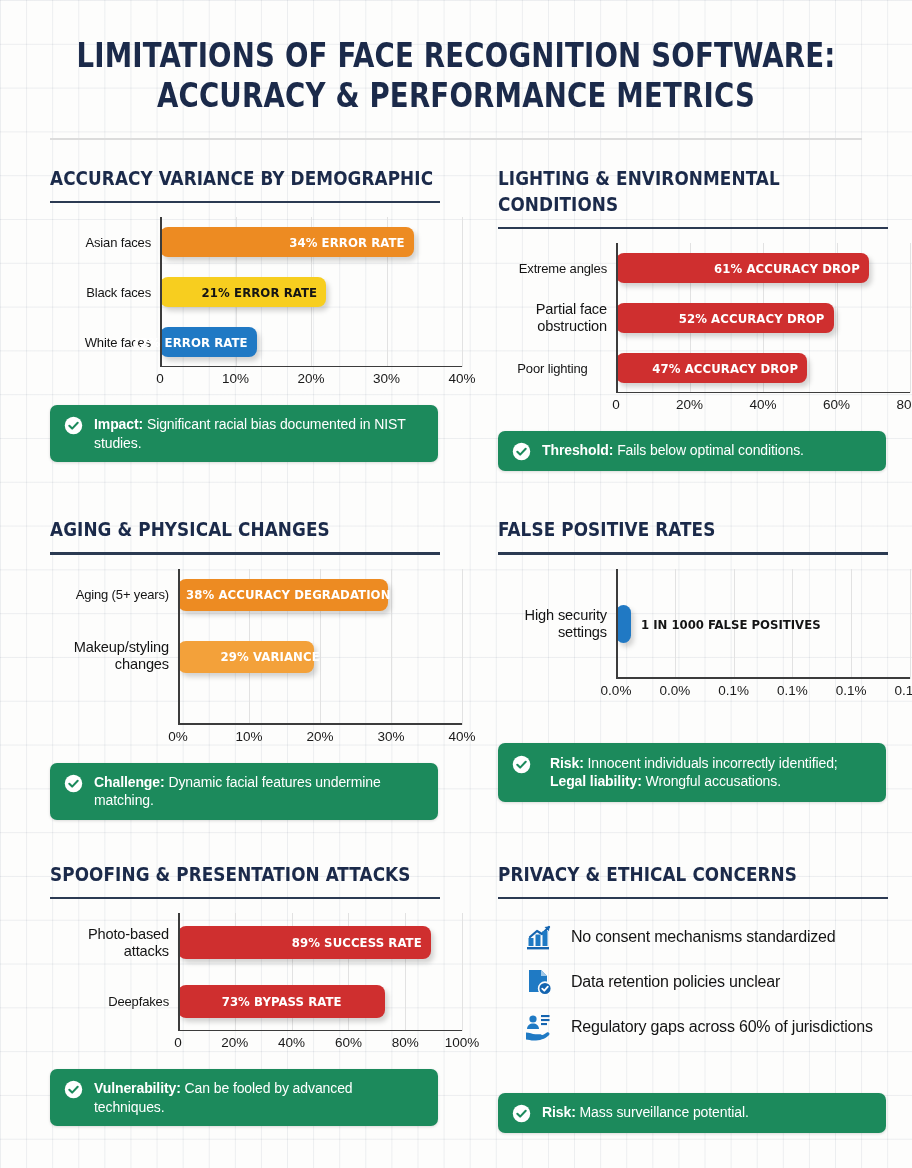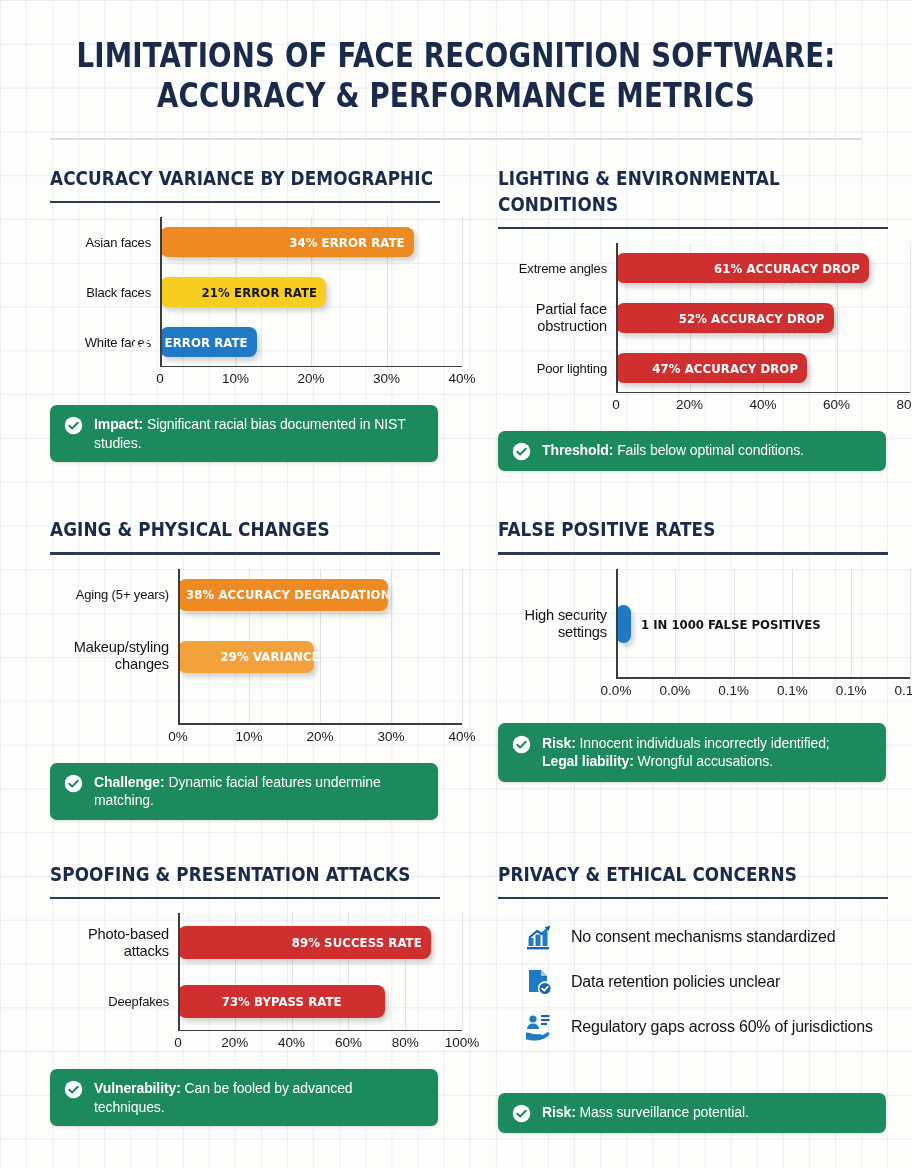--- a/index.html
+++ b/index.html
@@ -322,21 +322,21 @@
           </div>
           <div class="bar-row" style="height:50px;">
             <div class="cat-label two-line" style="width:118px;">Partial face obstruction</div>
             <div class="track">
               <div class="bar" style="width:74%;height:30px;background:#cf2f2f;">
                 <span>52% ACCURACY DROP</span>
               </div>
             </div>
           </div>
           <div class="bar-row" style="height:50px;">
-            <div class="cat-label" style="width:118px;">Poor lighting</div>
+            <div class="cat-label" style="width:118px;text-align:center;">Poor lighting</div>
             <div class="track">
               <div class="bar" style="width:65%;height:30px;background:#cf2f2f;">
                 <span>47% ACCURACY DROP</span>
               </div>
             </div>
           </div>
         </div>
 
         <div style="display:flex;">
           <div style="width:118px;"></div>
@@ -460,21 +460,21 @@
             <span class="tick" style="left:0%;">0.0%</span>
             <span class="tick" style="left:20%;">0.0%</span>
             <span class="tick" style="left:40%;">0.1%</span>
             <span class="tick" style="left:60%;">0.1%</span>
             <span class="tick" style="left:80%;">0.1%</span>
             <span class="tick" style="left:100%;">0.1%</span>
           </div>
         </div>
       </div>
 
-      <div class="callout tall" style="margin-top:22px;">
+      <div class="callout tall" style="margin-top:42px;gap:8px;">
         <svg class="check-icon" viewBox="0 0 24 24">
           <circle cx="12" cy="12" r="11" fill="#ffffff"></circle>
           <path d="M6.7 12.3 L10.3 15.9 L17.3 8.6" stroke="#1c8a5c" stroke-width="2.6" fill="none" stroke-linecap="round" stroke-linejoin="round"></path>
         </svg>
         <div class="callout-text">
           <div>
             <b>Risk:</b>
             <span>Innocent individuals incorrectly identified;</span>
           </div>
           <div>

